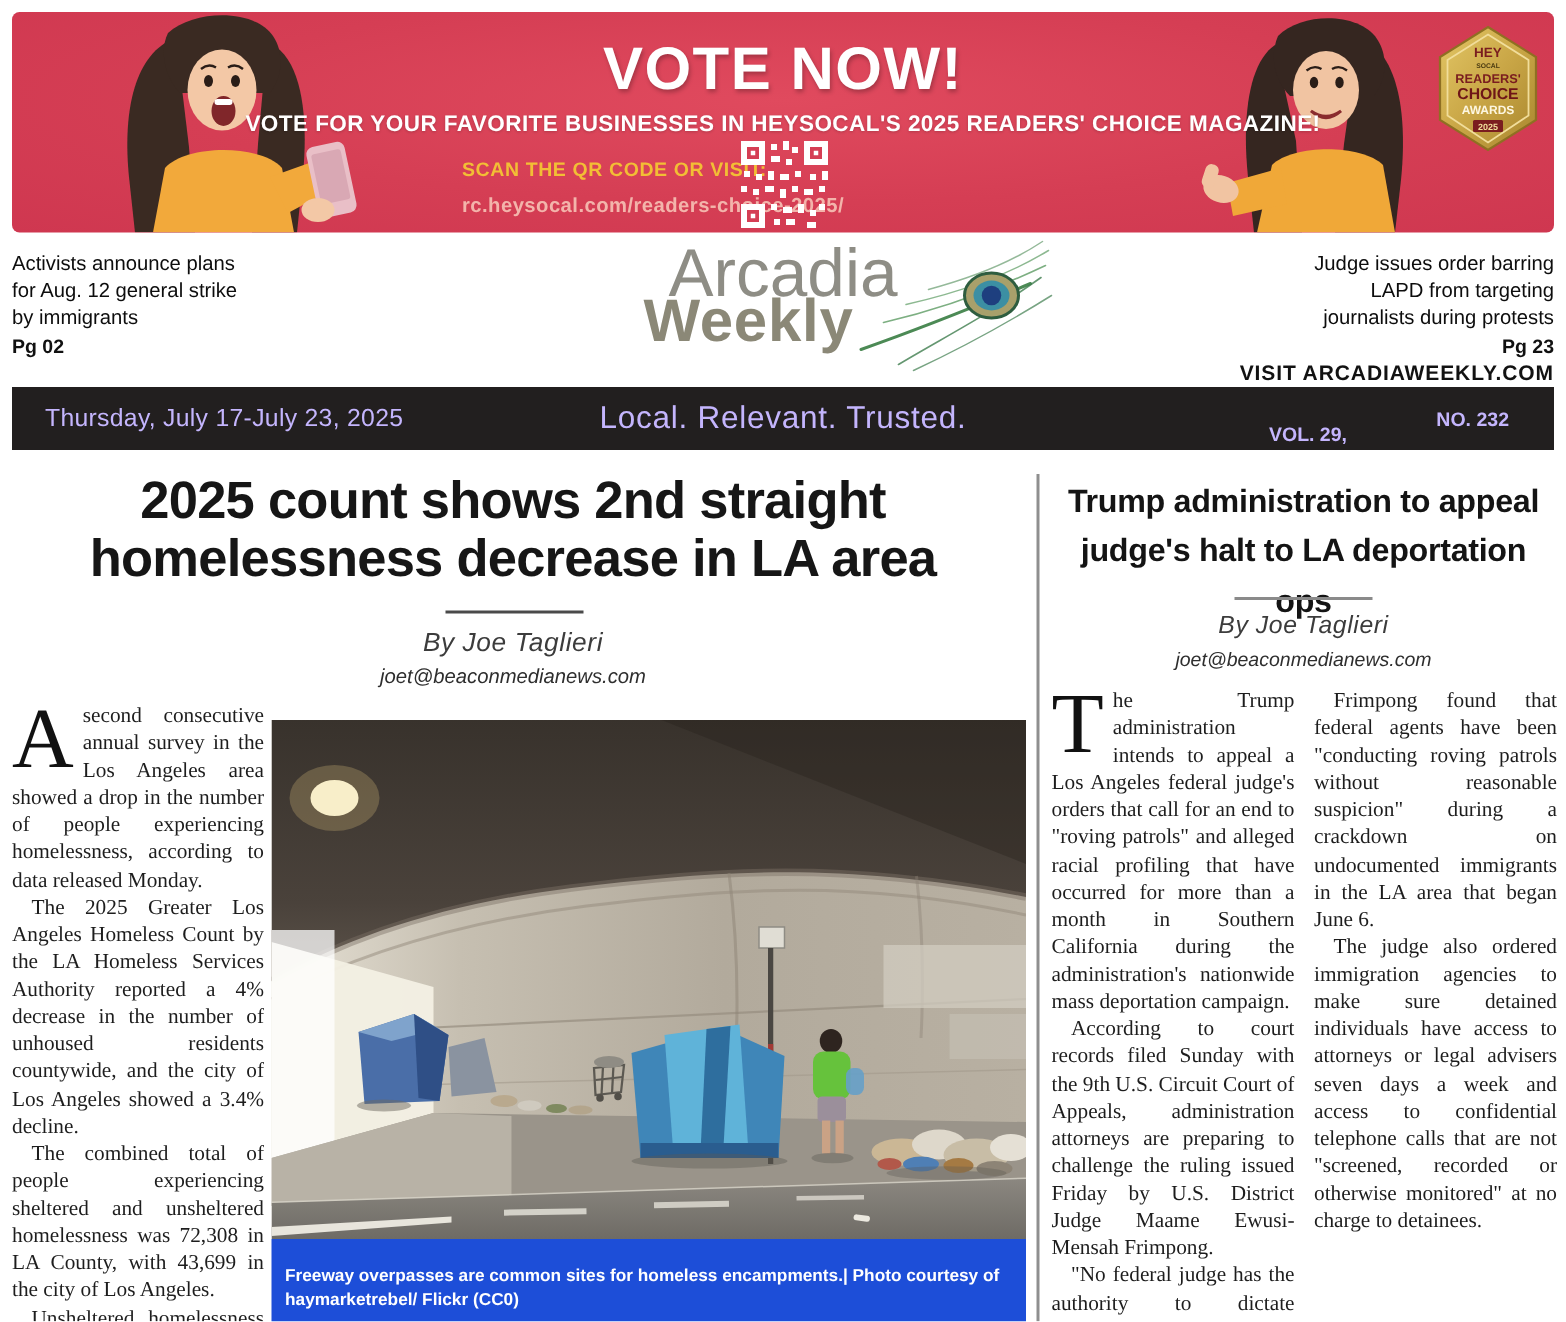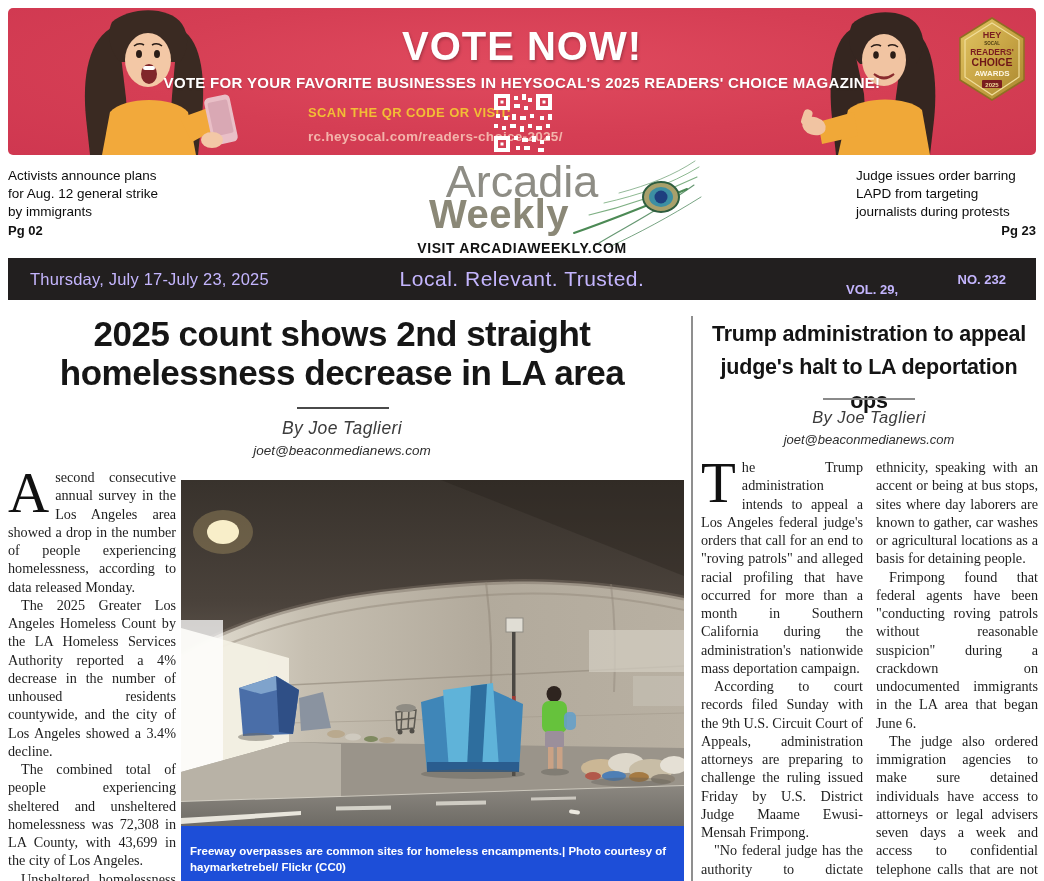--- a/index.html
+++ b/index.html
@@ -20,30 +20,30 @@
   .qr{position:absolute;left:486px;top:86px;}
   .badge{position:absolute;right:8px;top:8px;}
   .banner-person{position:absolute;top:0;height:147px;}
   .person-left{left:52px;width:215px;}
   .person-right{right:60px;width:200px;}
 
   
   .masthead{position:absolute;left:8px;top:155px;width:1028px;height:103px;}
   .teaser{font-size:13.5px;line-height:1.32;color:#0d0d0d;}
   .teaser-left{position:absolute;left:0;top:12px;width:165px;}
-  .teaser-right{position:absolute;right:0;top:12px;width:180px;text-align:left;}
+  .teaser-right{position:absolute;right:0;top:12px;width:180px;text-align:right;}
   .pg{position:absolute;font-size:13px;font-weight:700;top:68px;}
   .pg-left{left:0;}
   .pg-right{right:0;text-align:left;}
   .logo{position:absolute;left:50%;top:4px;transform:translateX(-50%);width:250px;text-align:center;}
   .logo-line1{font-size:45px;font-weight:500;color:#8e8d85;line-height:1;position:relative;z-index:1;}
   .logo-line2{font-size:40px;font-weight:800;color:#8b8877;line-height:1;margin-top:-10px;margin-right:46px;
               position:relative;z-index:1;letter-spacing:.5px;}
   .feather{position:absolute;right:-62px;top:-4px;z-index:0;}
-  .visit{position:absolute;left:0;right:0;bottom:2px;text-align:center;font-size:14px;font-weight:800;
+  .visit{position:absolute;left:0;right:0;bottom:2px;text-align:right;font-size:14px;font-weight:800;
          letter-spacing:.6px;color:#121212;}
 
   
   .dateline{position:absolute;left:8px;top:258px;width:1028px;height:42px;background:#221f1f;
             color:#c4b5fd;display:flex;align-items:center;}
   .dl-date{position:absolute;left:22px;font-size:16.5px;letter-spacing:.2px;}
   .dl-slogan{position:absolute;left:0;right:0;text-align:center;font-size:21px;letter-spacing:.5px;}
   .dl-vol{position:absolute;right:138px;font-size:13px;font-weight:700;margin-top:20px;}
   .dl-no{position:absolute;right:30px;font-size:13px;font-weight:700;}
 
@@ -354,19 +354,18 @@
   <div class="byline byline-side">By Joe Taglieri</div>
   <div class="email email-side">joet@beaconmedianews.com</div>
 
   <div class="bodytext col-side1">
     <p class="first"><span class="dropcap">T</span><span>he Trump administration intends to appeal a Los Angeles federal judge's orders that call for an end to "roving patrols" and alleged racial profiling that have occurred for more than a month in Southern California during the administration's nationwide mass deportation campaign.</span></p>
     <p>According to court records filed Sunday with the 9th U.S. Circuit Court of Appeals, administration attorneys are preparing to challenge the ruling issued Friday by U.S. District Judge Maame Ewusi-Mensah Frimpong.</p>
     <p>"No federal judge has the authority to dictate immigration policy — that authority rests with Congress</p>
   </div>
 
   <div class="bodytext col-side2">
-    <p class="first">ethnicity, speaking with an accent or being at bus stops, sites where day laborers are known to gather, car washes or agricultural locations as a basis for detaining people.</p>
     <p>Frimpong found that federal agents have been "conducting roving patrols without reasonable suspicion" during a crackdown on undocumented immigrants in the LA area that began June 6.</p>
     <p>The judge also ordered immigration agencies to make sure detained individuals have access to attorneys or legal advisers seven days a week and access to confidential telephone calls that are not "screened, recorded or otherwise monitored" at no charge to detainees.</p>
 
   </div>
 
 </div>
 
 </body></html>

